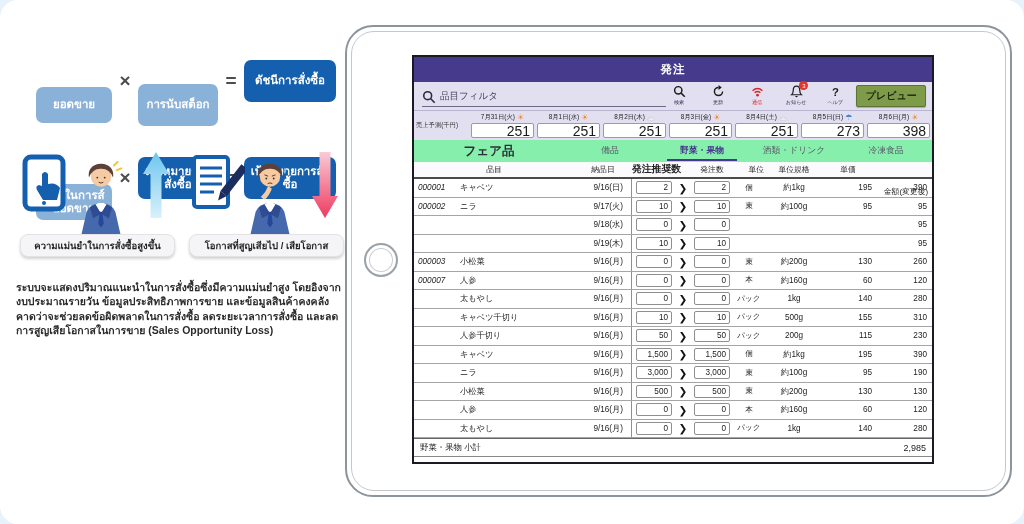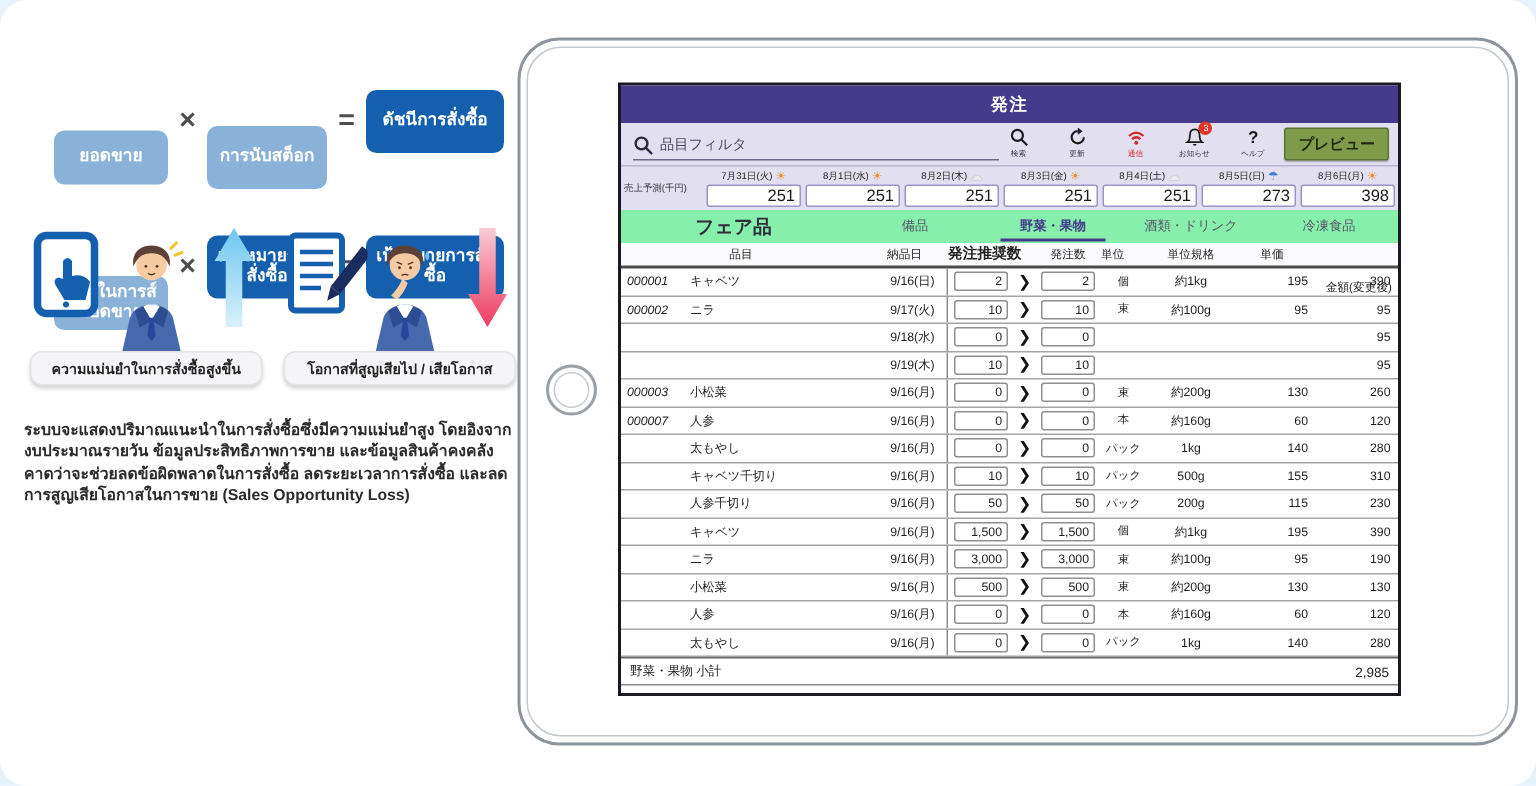--- a/index.html
+++ b/index.html
@@ -64,37 +64,37 @@
   .fc-label{width:55px;font-size:6.3px;color:#333;display:flex;align-items:center;white-space:nowrap;}
   .fc-cols{flex:1;display:flex;gap:3px;}
   .fc-col{flex:1;display:flex;flex-direction:column;justify-content:space-between;}
   .fc-top{display:flex;align-items:center;justify-content:center;gap:2px;height:11px;}
   .fc-date{font-size:6.4px;color:#222;white-space:nowrap;}
   .fc-weather{font-size:8px;line-height:1;}
   .fc-weather.sun{color:#f5891d;}
   .fc-weather.cloud{color:#e9e9ea;text-shadow:0 0 1px #9a9a9a;}
   .fc-weather.umbrella{color:#3f7fd1;}
   .fc-box{height:13px;background:#fff;border:1px solid #9b94c6;border-radius:2px;display:flex;
-          align-items:center;justify-content:flex-end;font-size:11px;color:#1a1a1a;padding-right:3px;}
+          align-items:center;justify-content:flex-end;font-size:14px;color:#1a1a1a;padding-right:3px;}
 
   .tabs{height:22px;background:#86efac;display:flex;align-items:center;}
   .tab{flex:1;text-align:center;font-size:8.8px;color:#5a5668;cursor:pointer;position:relative;
        height:100%;display:flex;align-items:center;justify-content:center;}
   .tab.fair{flex:0 0 150px;font-size:12.5px;font-weight:bold;color:#2e2c38;}
   .tab.selected{color:#453a8c;font-weight:bold;}
   .tab.selected::after{content:"";position:absolute;left:12%;right:12%;bottom:1px;height:2px;background:#453a8c;}
 
   .thead{height:15px;background:#fbfbfd;border-bottom:2px solid #4a4a4a;display:flex;align-items:center;
          font-size:7.8px;color:#222;}
   .thead .h-item{width:160px;text-align:center;}
   .thead .h-date{width:58px;text-align:center;}
   .thead .h-rec{width:44px;text-align:center;font-size:9.8px;font-weight:bold;white-space:nowrap;}
   .thead .h-chev{width:14px;}
   .thead .h-qty{width:44px;text-align:center;}
-  .thead .h-unit{width:30px;text-align:left;}
+  .thead .h-unit{width:30px;text-align:right;}
   .thead .h-spec{width:60px;text-align:center;}
   .thead .h-price{width:48px;text-align:center;}
   .thead .h-amount{flex:1;text-align:right;padding-right:4px;white-space:nowrap;margin-top:44px;}
 
   .rows{display:flex;flex-direction:column;}
   .trow{height:18.5px;display:flex;align-items:center;border-bottom:1px solid #a5a5a5;font-size:8.2px;color:#1c1c1c;box-sizing:border-box;}
   .c-code{width:46px;padding-left:4px;box-sizing:border-box;font-style:italic;}
   .c-name{width:114px;}
   .c-date{width:58px;display:flex;align-items:center;justify-content:flex-end;padding-right:8px;
           border-right:1px solid #8f8f8f;height:100%;box-sizing:border-box;}

